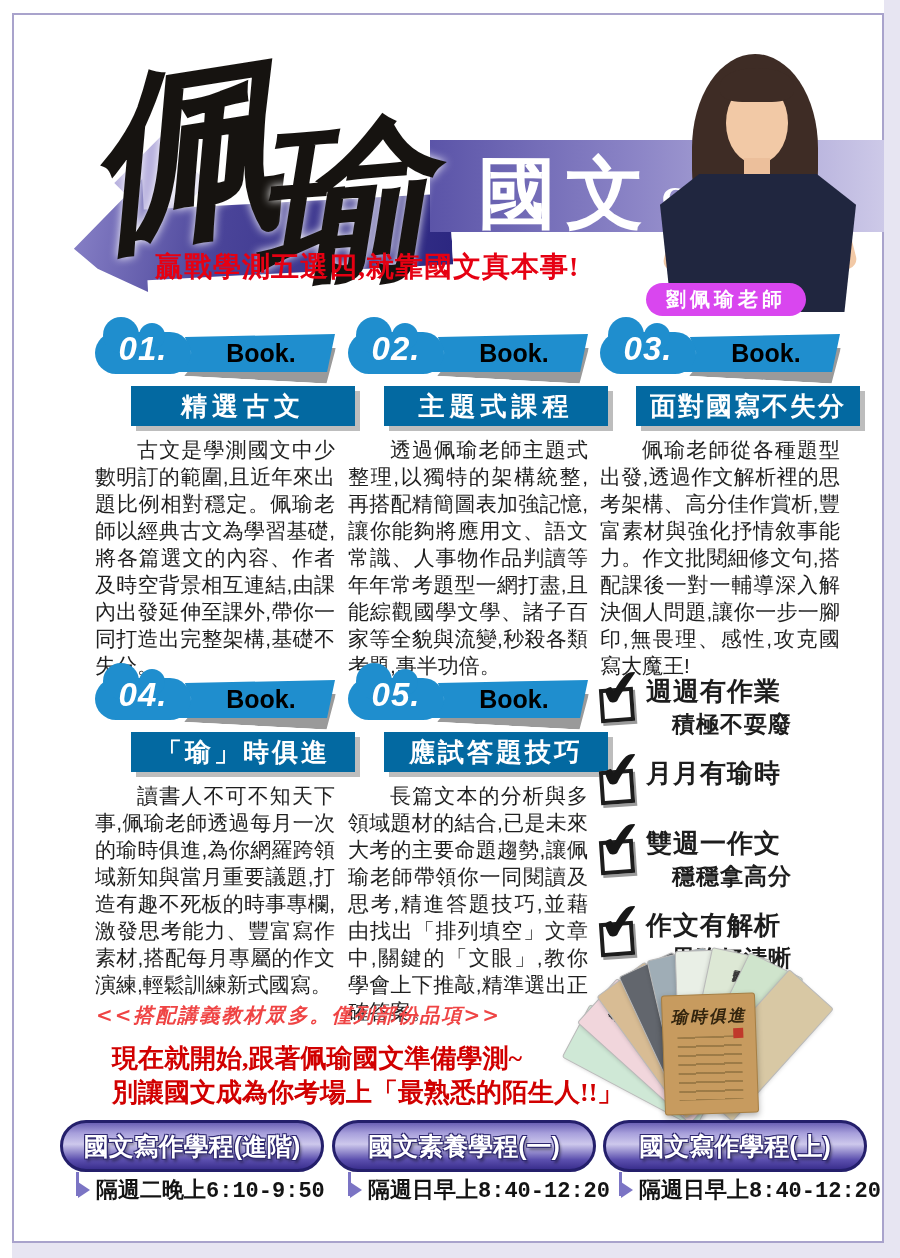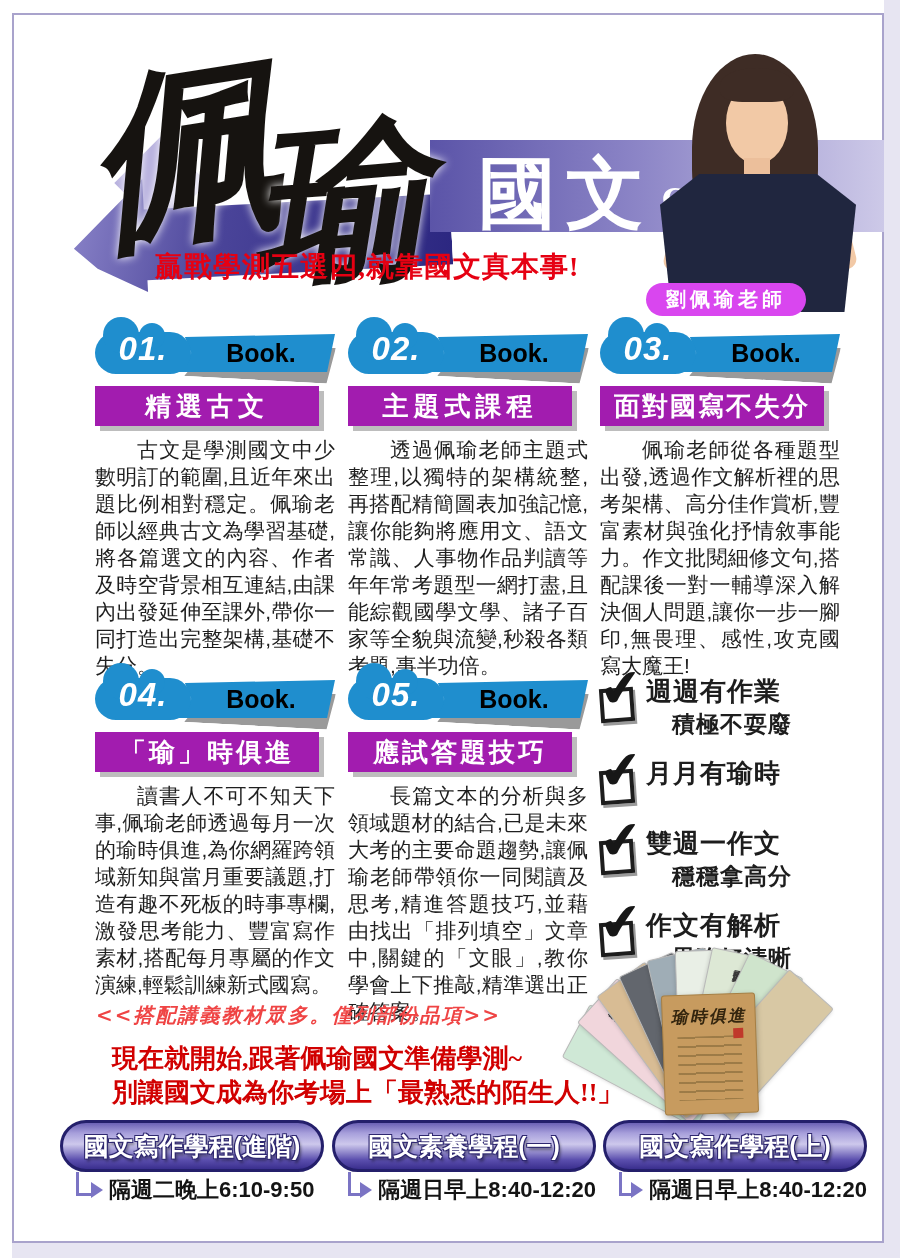--- a/index.html
+++ b/index.html
@@ -65,24 +65,24 @@
                    border-radius:50%; background:#1f8ece; }
   .cloud-num { position:absolute; left:0; width:96px; top:8px; text-align:center; color:#fff;
                font-size:33px; font-weight:bold; font-style:italic; z-index:3; letter-spacing:1px; }
   .ribbon-wrap { position:absolute; left:82px; top:12px; width:158px; height:42px; }
   .ribbon-shadow { position:absolute; left:8px; top:10px; width:150px; height:36px; background:#9a9a9a;
                    clip-path:polygon(5% 8%, 100% 0, 95% 100%, 0 100%, 9% 50%); transform:rotate(3deg); }
   .ribbon { position:absolute; left:0; top:0; width:158px; height:38px; background:#1f8ece;
             clip-path:polygon(5% 8%, 100% 0, 95% 100%, 0 100%, 9% 50%);
             display:flex; align-items:center; justify-content:center; }
   .ribbon span { color:#000000; font-size:25px; font-weight:bold; padding-left:10px; }
-  .black-bar { margin-top:2px; width:224px; height:40px; background:#a21caf; color:#fff;
+  .black-bar { margin-top:2px; width:224px; height:40px; background:#0369a1; color:#fff;
                font-family:"DejaVu Serif", serif; font-size:26px; font-weight:bold;
                display:flex; align-items:center; justify-content:center; letter-spacing:5px;
-               box-shadow:5px 5px 0 #bdbdbd; white-space:nowrap; }
+               box-shadow:5px 5px 0 #bdbdbd; white-space:nowrap;margin-left:36px; }
   .body-text { margin-top:10px; width:240px; font-size:21px; line-height:27px; color:#1f1f1f;
                text-indent:2em; text-align:justify; }
 
   
   .checklist { position:absolute; left:600px; top:672px; width:276px; }
   .chk-item { display:flex; margin-bottom:14px; }
   .chk-box { position:relative; width:46px; height:56px; flex:0 0 46px; }
   .chk-sq { position:absolute; left:0; top:16px; width:34px; height:34px; border:4px solid #1d1d1d;
             transform:rotate(-4deg); box-shadow:2px 3px 0 #9a9a9a; background:#fff; }
   .chk-glyph { position:absolute; left:-1px; top:-10px; font-size:52px; color:#171717;
@@ -130,21 +130,21 @@
           background:linear-gradient(180deg,#6c61b5 0%, #a79fdb 22%, #cdc8ec 46%, #5b4fae 80%, #3a2f8e 100%);
           display:flex; align-items:center; justify-content:center;
           color:#fff; font-size:25px; font-weight:900; white-space:nowrap;
           text-shadow:-1px -1px 0 #2e2770, 1px -1px 0 #2e2770, -1px 1px 0 #2e2770,
                       1px 1px 0 #2e2770, 2px 3px 3px rgba(0,0,0,.45); }
   .sched { display:flex; align-items:flex-end; margin:2px 0 0 16px; height:34px; }
   .elbow { width:16px; height:24px; border-left:3px solid #7b74c4; border-bottom:3px solid #7b74c4;
            margin-bottom:12px; }
   .tri { width:0; height:0; border-top:8px solid transparent; border-bottom:8px solid transparent;
          border-left:12px solid #7b74c4; margin:0 6px 10px -1px; }
-  .sched-text { font-size:22px; font-weight:bold; color:#141414; padding-bottom:3px; white-space:nowrap; }
+  .sched-text { font-size:22px; font-weight:bold; color:#141414; padding-bottom:3px; white-space:nowrap;font-family:Liberation Mono, monospace; }
 </style>
 </head>
 <body>
 
 <div class="stage">
   <div class="strip-right"></div>
   <div class="strip-bottom"></div>
   <div class="frame"></div>
 
   <div class="diamond"></div>

